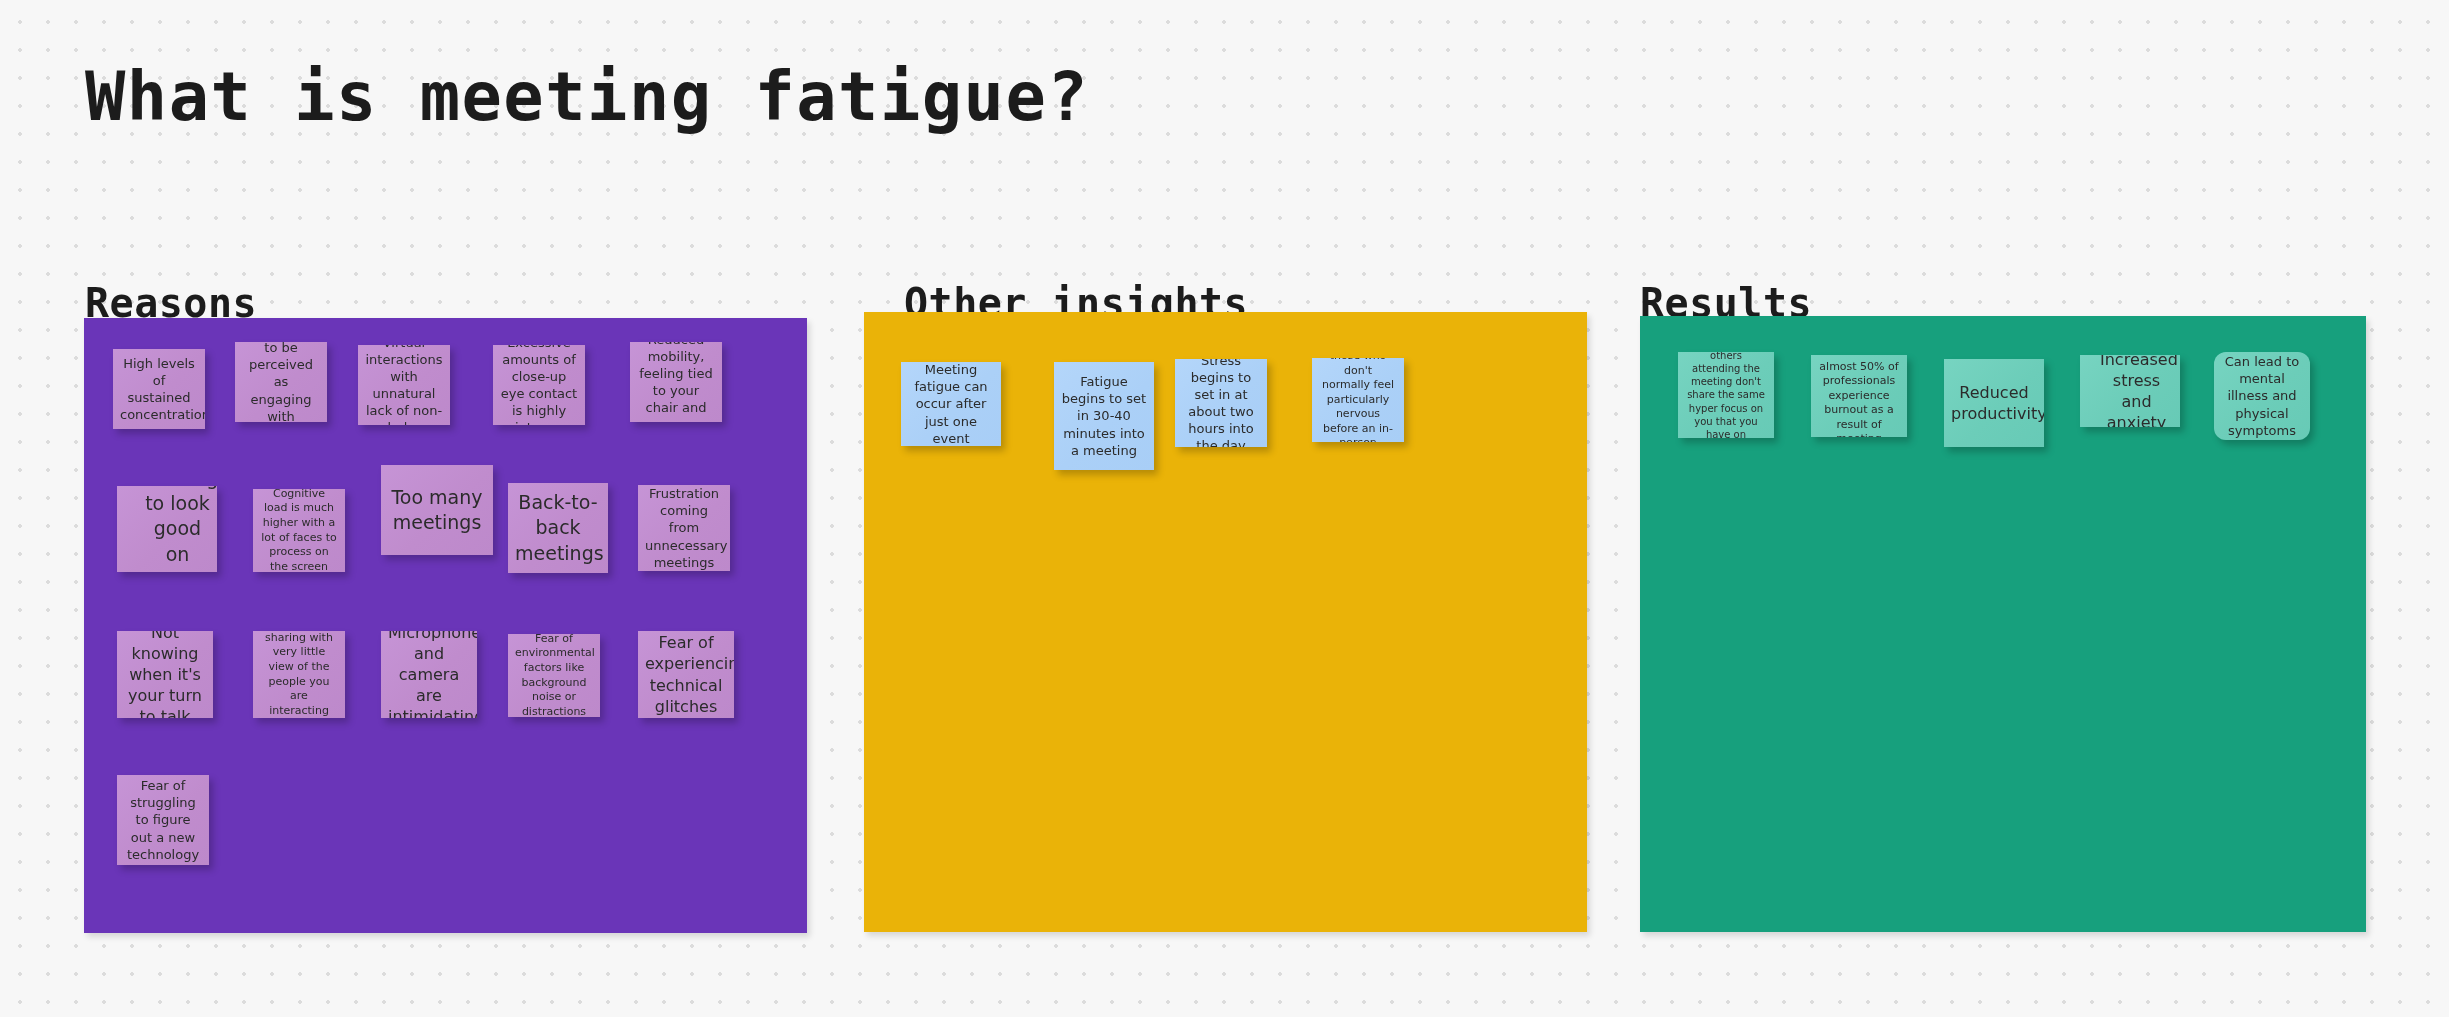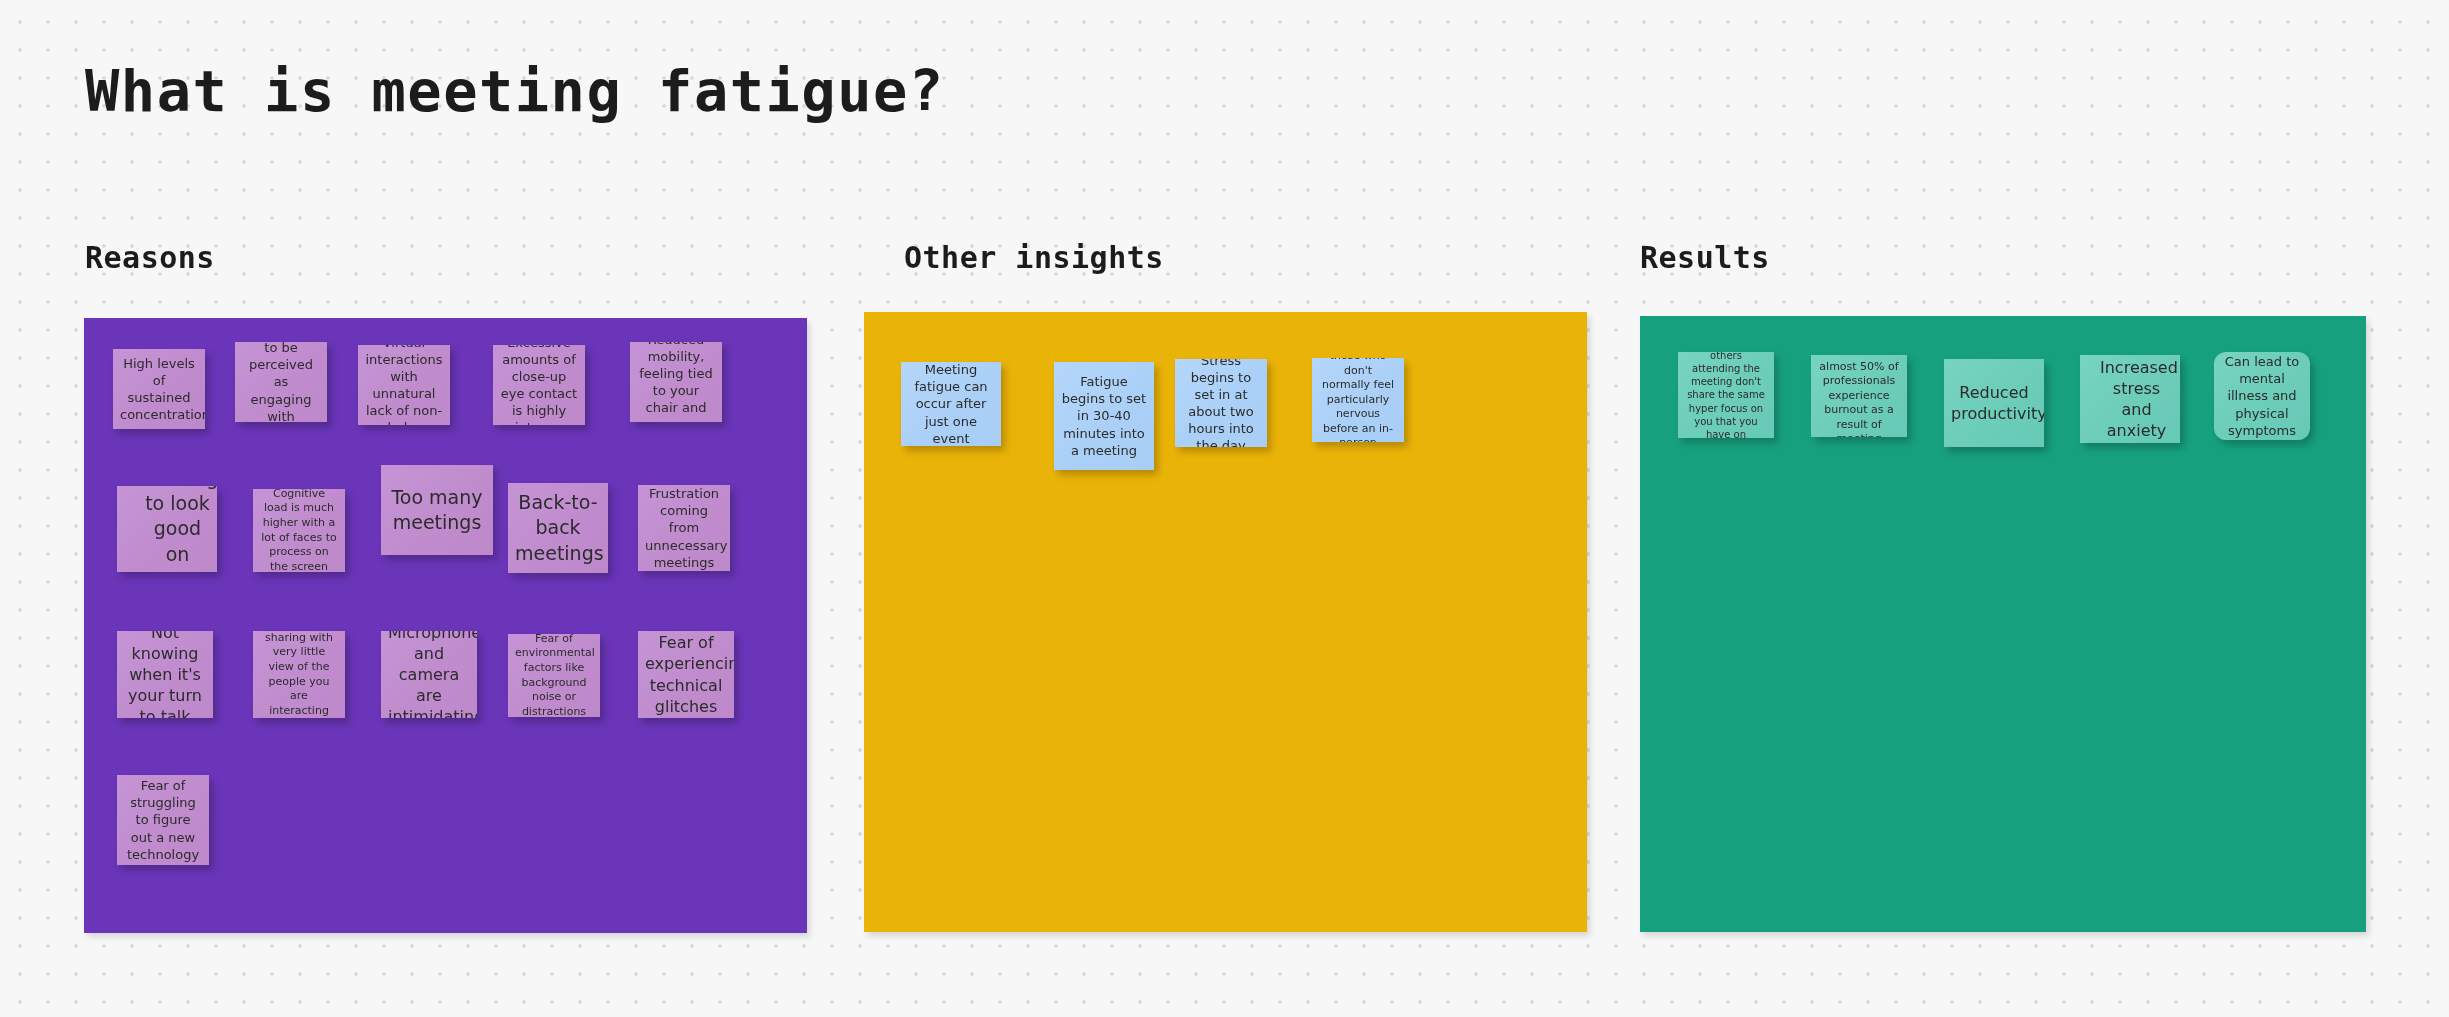--- a/index.html
+++ b/index.html
@@ -19,36 +19,37 @@
     font-family: "DejaVu Sans", sans-serif;
     position: relative;
   }
 
   
   .page-title {
     position: absolute;
     left: 85px;
     top: 58px;
     font-family: "DejaVu Sans Mono", monospace;
-    font-size: 57px;
+    font-size: 67px;
     font-weight: 700;
     color: #1c1c1c;
     letter-spacing: 1.5px;
     white-space: nowrap;
   }
 
   
   .col-heading {
     position: absolute;
     font-family: "DejaVu Sans Mono", monospace;
-    font-size: 30px;
+    font-size: 40px;
     font-weight: 700;
     color: #1c1c1c;
     letter-spacing: 0.5px;
     white-space: nowrap;
+    margin-top: 40px;
   }
   #heading-reasons  { left: 85px;   top: 240px; }
   #heading-insights { left: 904px;  top: 240px; }
   #heading-results  { left: 1640px; top: 240px; }
 
   
   .panel {
     position: absolute;
     box-shadow: 3px 4px 6px rgba(0,0,0,0.13);
   }
@@ -191,20 +192,20 @@
   <div class="panel-inner">
     <div class="note green fs-xxs" style="left:38px;  top:36px;  width:96px;  height:86px;">
       <span>Spotlight Effect: others attending the meeting don't share the same hyper focus on you that you have on yourself.</span>
     </div>
     <div class="note green fs-xs" style="left:171px; top:39px;  width:96px;  height:82px;">
       <span>A 2021 study found that almost 50% of professionals experience burnout as a result of meeting fatigue</span>
     </div>
     <div class="note green fs-md" style="left:304px; top:43px;  width:100px; height:88px;">
       <span>Reduced productivity</span>
     </div>
-    <div class="note green fs-md" style="left:440px; top:39px;  width:100px; height:88px;padding-left:20px;">
+    <div class="note green fs-md" style="left:440px; top:39px;  width:100px; height:72px;padding-left:20px;">
       <span>Increased stress and anxiety</span>
     </div>
     <div class="note green fs-sm" style="left:574px; top:36px;  width:96px;  height:88px;border-radius:12px;">
       <span>Can lead to mental illness and physical symptoms</span>
     </div>
   </div>
 </section>
 
 </body></html>

